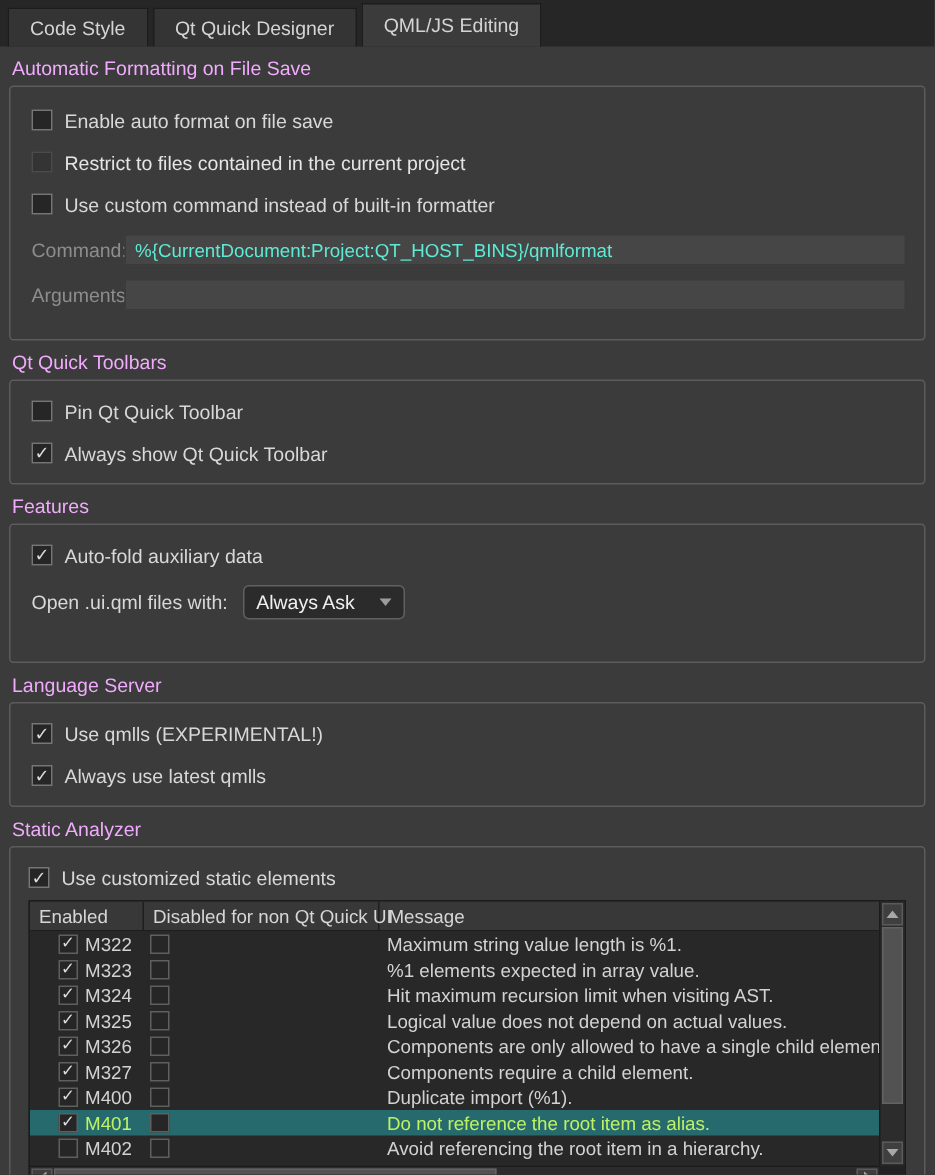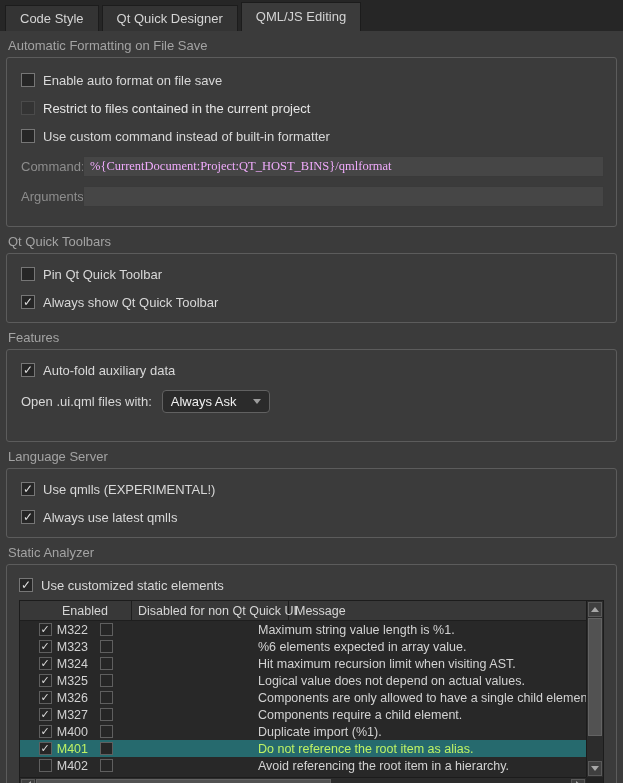--- a/index.html
+++ b/index.html
@@ -22,21 +22,21 @@
     height: 26px; line-height: 25px; padding: 0 14px;
     background: #343434; border: 1px solid #1c1c1c; border-bottom: none;
     color: #d4d4d4; margin-right: 3px; white-space: nowrap; cursor: default;
   }
   .tab.active {
     background: var(--page-bg, #3b3b3b);
     height: 29px; line-height: 28px;
   }
 
   
-  .section-title { margin: 7px 8px 3px 8px; line-height: 16px; height: 16px; color: #a3a3a3; }
+  .section-title { margin: 7px 8px 3px 8px; line-height: 16px; height: 16px; color: #f0abfc; }
   .groupbox {
     margin: 0 6px; border: 1px solid var(--groupbox-border, #5c5c5c);
     border-radius: 3px; padding: 8px 12px 0 14px;
   }
   .gb1 { height: 170px; } .gb2 { height: 70px; padding-top: 6px; }
   .gb3 { height: 93px; padding-top: 6px; } .gb4 { height: 70px; padding-top: 6px; }
   .gb5 { height: 235px; padding-top: 6px; padding-left: 12px; padding-right: 12px; }
 
   
   .cbrow { height: 28px; display: flex; align-items: center; gap: 8px; }
@@ -50,21 +50,21 @@
   .cbrow.disabled .cblabel { color: #e5e5e5; }
   .cblabel { color: #d8d8d8; }
 
   
   .formrow { display: flex; align-items: center; margin-top: 6px; }
   .formrow + .formrow { margin-top: 9px; }
   .flabel { width: 62px; flex: 0 0 auto; color: #8d8d8d; }
   .field {
     flex: 1; height: 21px; background: #464646; border: 1px solid #3a3a3a;
     display: flex; align-items: center; padding: 0 6px;
-    color: #f0abfc; font-size: 12.5px; white-space: nowrap; overflow: hidden; font-family: Liberation Serif, serif;
+    color: #5eead4; font-size: 12.5px; white-space: nowrap; overflow: hidden;
   }
 
   
   .comborow { height: 30px; display: flex; align-items: center; margin-top: 2px; }
   .combolabel { margin-right: 10px; color: #d8d8d8; }
   .combobox {
     width: 108px; height: 23px; background: #2b2b2b;
     border: 1px solid #616161; border-radius: 4px;
     display: flex; align-items: center; padding: 0 8px; color: #f0f0f0;
   }
@@ -75,21 +75,21 @@
   }
 
   
   .table {
     position: relative; margin-top: 1px; height: 192px;
     border: 1px solid #1c1c1c; background: var(--table-bg, #282828);
   }
   .tview { position: absolute; left: 0; top: 0; right: 17px; bottom: 14px; overflow: hidden; }
   .thead { display: flex; height: 20px; background: #383838; border-bottom: 1px solid #1e1e1e; }
   .th { display: flex; align-items: center; padding-left: 6px; color: #d6d6d6; font-size: 12.5px; border-right: 1px solid #1e1e1e; white-space: nowrap; }
-  .th1 { width: 76px; margin-left: 36px; } .th2 { width: 157px; } .th3 { flex: 1; border-right: none; }
+  .th1 { width: 76px; } .th2 { width: 157px; } .th3 { flex: 1; border-right: none; }
   .trow { display: flex; height: 17px; align-items: center; font-size: 12.5px; color: #d2d2d2; }
   .trow.selected { background: var(--selection, #266a6e); color: #bef264; }
   .tc { display: flex; align-items: center; height: 100%; }
   .tc1 { width: 76px; justify-content: flex-end; gap: 5px; padding-right: 8px; }
   .tc2 { width: 157px; padding-left: 4px; }
   .tc3 { flex: 1; padding-left: 5px; white-space: nowrap; overflow: hidden; }
   .cb.small { width: 13px; height: 13px; border-color: #5f5f5f; }
   .cb.small.checked::after { font-size: 11px; }
 
   
@@ -208,21 +208,21 @@
               <div class="tc tc3">Maximum string value length is %1.</div>
             </div>
             <div class="trow">
               <div class="tc tc1">
                 <span class="cb small checked"></span>
                 <span>M323</span>
               </div>
               <div class="tc tc2">
                 <span class="cb small"></span>
               </div>
-              <div class="tc tc3">%6 elements expected in array value.</div>
+              <div class="tc tc3">%1 elements expected in array value.</div>
             </div>
             <div class="trow">
               <div class="tc tc1">
                 <span class="cb small checked"></span>
                 <span>M324</span>
               </div>
               <div class="tc tc2">
                 <span class="cb small"></span>
               </div>
               <div class="tc tc3">Hit maximum recursion limit when visiting AST.</div>

